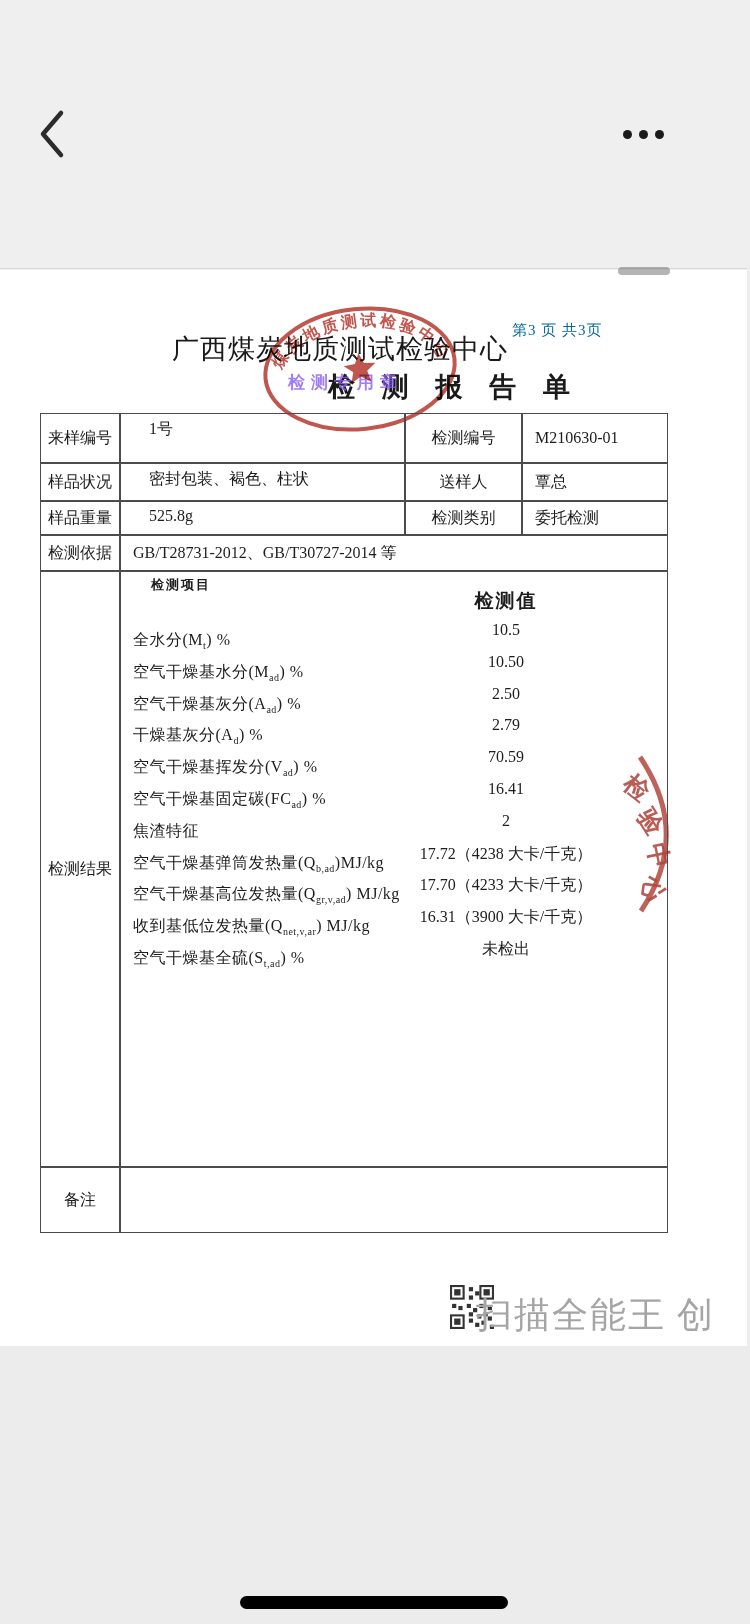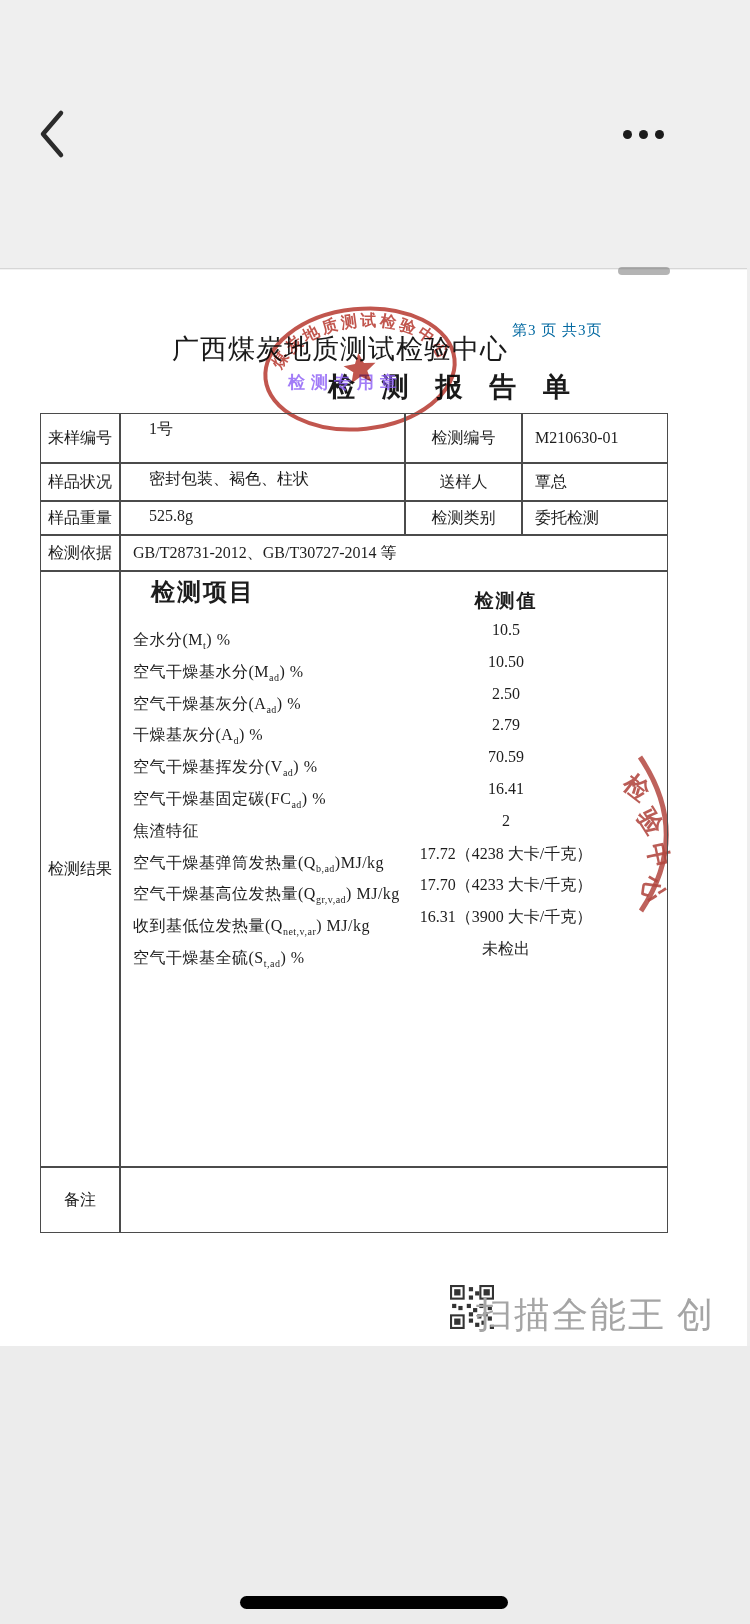--- a/index.html
+++ b/index.html
@@ -48,21 +48,21 @@
   
   .table{position:absolute;left:40px;top:144px;width:628px;height:820px;
     display:grid;grid-template-rows:50px 38px 34px 36px 596px 66px;
     grid-template-columns:80px 285px 117px 146px;font-size:16px;}
   .cell{border:0.8px solid #4b4b4b;box-sizing:border-box;position:relative;}
   .lab{display:flex;align-items:center;justify-content:center;text-align:center;color:#1d1d1d;}
   .val-top{padding:5px 0 0 28px;}
   .val-mid{display:flex;align-items:center;padding-left:12px;}
   .span3{grid-column:2 / 5;}
   .results-cell{position:relative;}
-  .col-head-item{position:absolute;left:30px;top:4px;font-size:24px;font-weight:bold;letter-spacing:2px;}
+  .col-head-item{position:absolute;left:30px;top:4px;font-size:13px;font-weight:bold;letter-spacing:2px;}
   .col-head-val{position:absolute;left:305px;top:16px;width:160px;text-align:center;font-size:19px;font-weight:bold;letter-spacing:2px;}
   .results-items{position:absolute;left:0;top:40px;right:0;}
   .result-row{position:relative;height:31.8px;}
   .result-label{position:absolute;left:12px;top:2px;font-size:16px;letter-spacing:.5px;margin-top:16px;}
   .result-label sub{font-size:10px;}
   .result-value{position:absolute;left:235px;top:9px;width:300px;text-align:center;font-size:16px;}
   .remark-cell{}
   
   .qr{position:absolute;left:450px;top:1016px;}
   .watermark{position:absolute;left:476px;top:1022px;font-size:36px;color:#a5a5a5;letter-spacing:2px;font-family:Liberation Serif, serif;}

